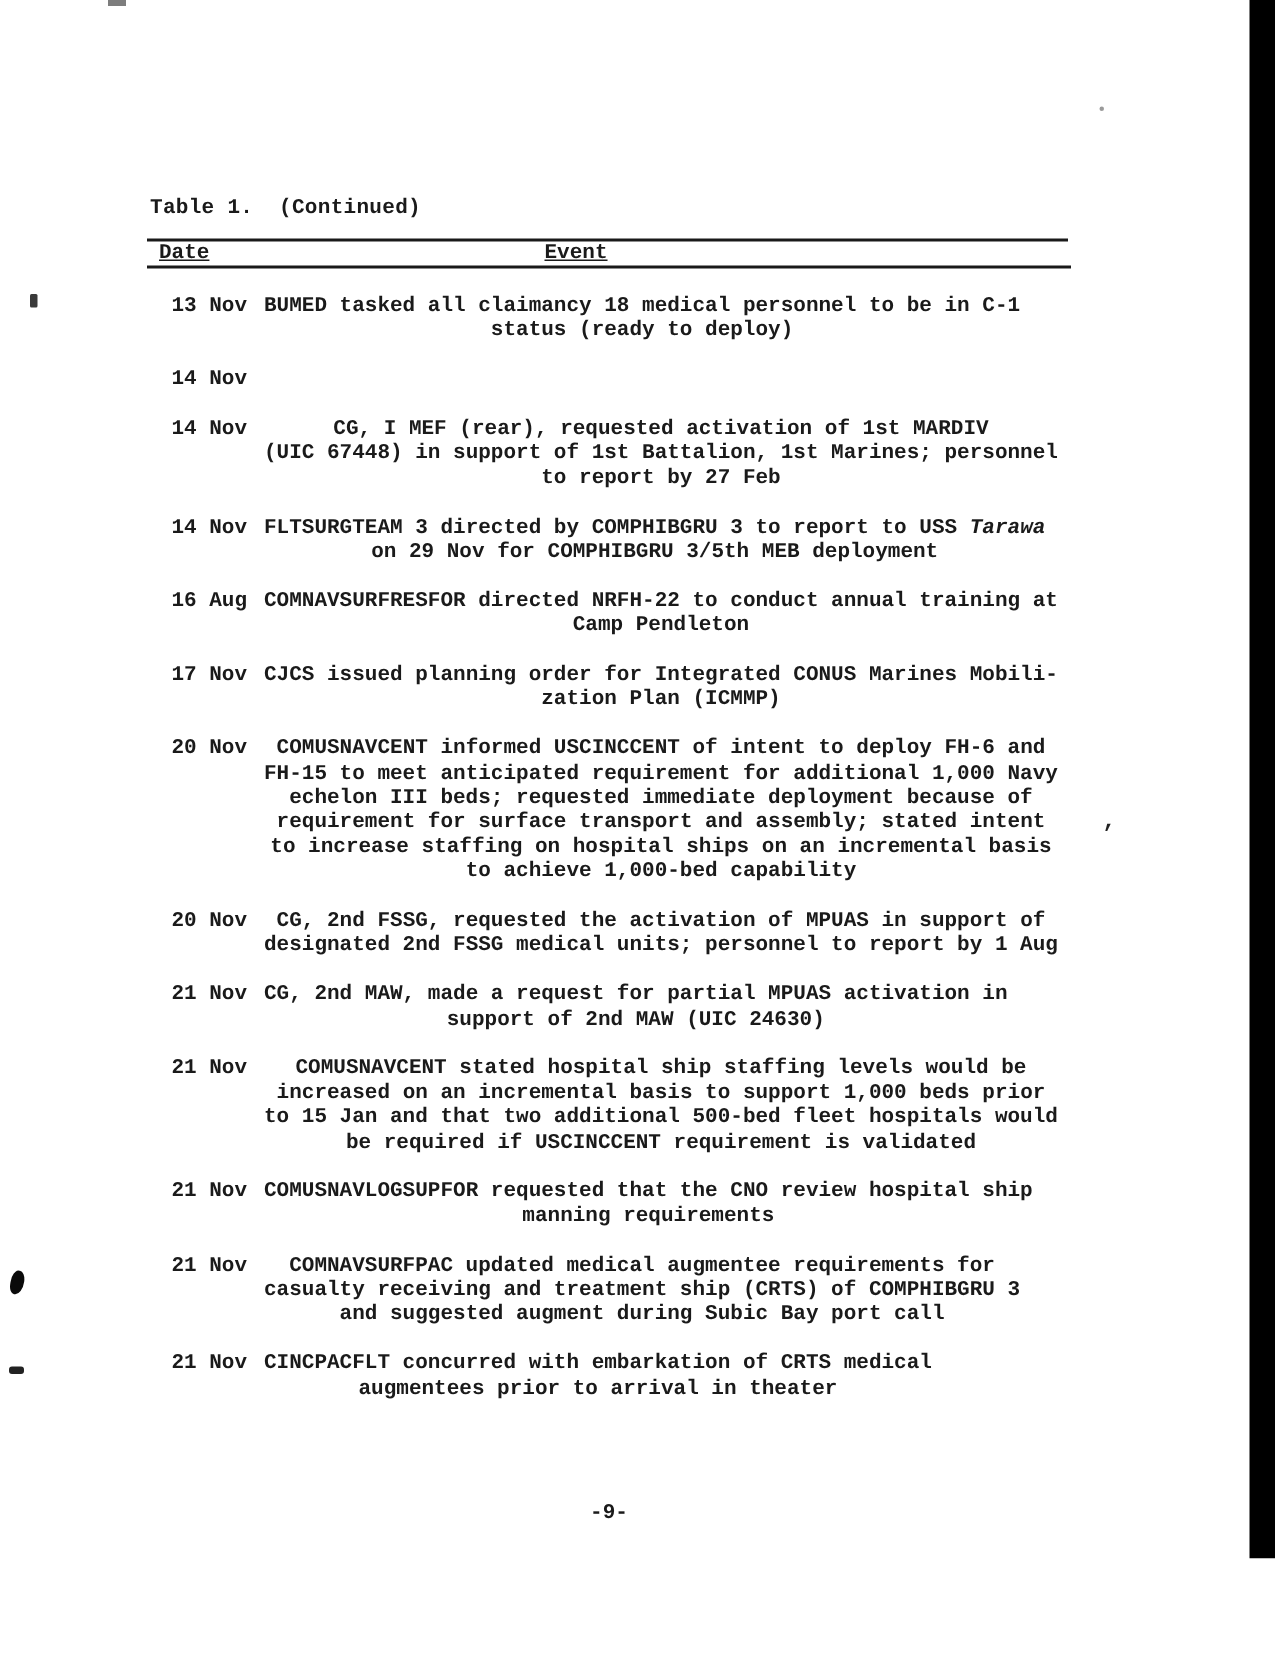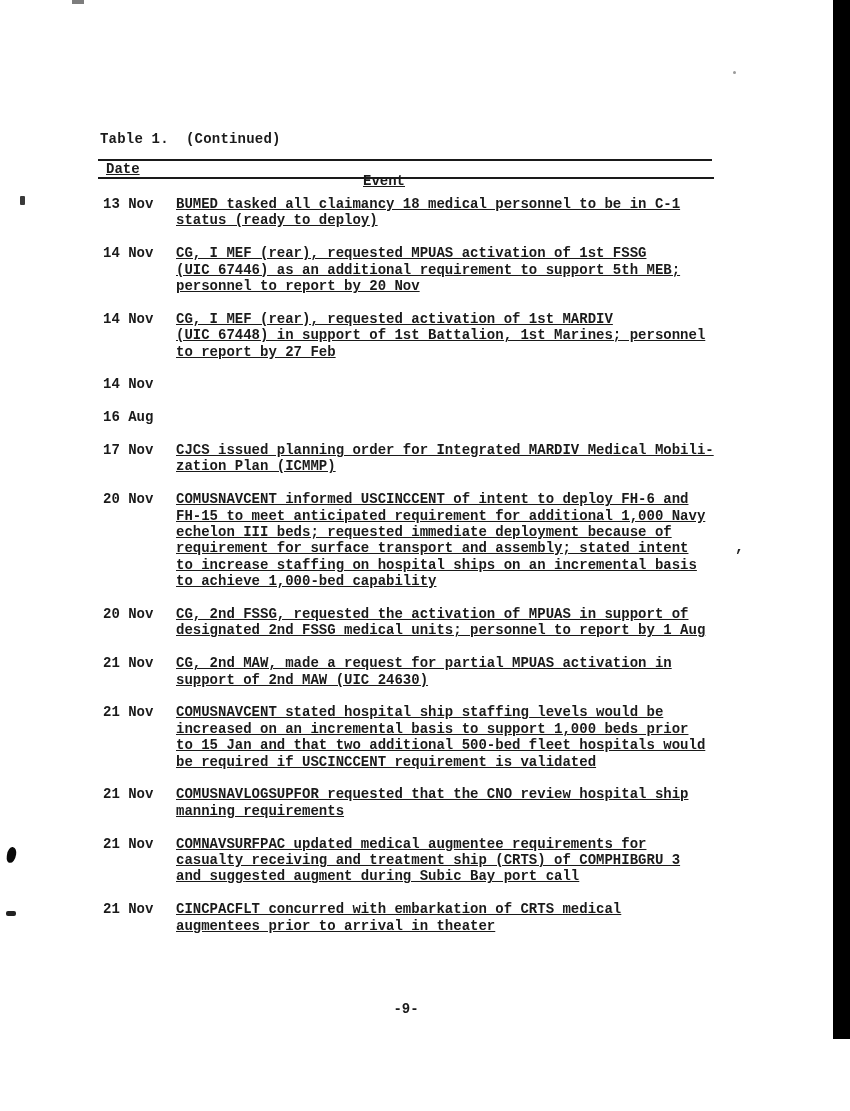--- a/index.html
+++ b/index.html
@@ -24,31 +24,31 @@
   }
   .rule {
     position: absolute;
     background: var(--ink, #111);
     height: 2px;
   }
   .rule-top    { left: 98px; top: 159px; width: 614px; }
   .rule-bottom { left: 98px; top: 177px; width: 616px; }
   .col-header { position: absolute; top: 161px; white-space: pre; text-decoration: underline; }
   .col-header-date  { left: 106px; }
-  .col-header-event { left: 363px; margin-top: 12px; }
+  .col-header-event { left: 363px; }
   .rows {
     position: absolute;
     left: 103px;
     top: 196px;
     width: 620px;
     line-height: 16.4px;
   }
-  .row { display: flex; margin-bottom: 16.4px; }
+  .row { display: flex; margin-bottom: 16.4px; text-align: center; }
   .date-cell { flex: 0 0 73px; white-space: pre; }
-  .event-cell { white-space: pre; text-decoration: underline; }
+  .event-cell { white-space: pre; }
   .event-cell em { font-style: italic; }
   .page-number {
     position: absolute;
     left: 98px;
     top: 1001px;
     width: 616px;
     text-align: center;
     white-space: pre;
   }
   
@@ -92,39 +92,40 @@
   <div class="rule rule-bottom"></div>
 
   <div class="rows" id="rows">
       <div class="row">
         <div class="date-cell">13 Nov</div>
         <div class="event-cell">BUMED tasked all claimancy 18 medical personnel to be in C-1
 status (ready to deploy)</div>
       </div>
       <div class="row">
         <div class="date-cell">14 Nov</div>
-        <div class="event-cell">CG, I MEF (rear), requested MPUAS activation of 1st FSSG
-(UIC 67446) as an additional requirement to support 5th MEB;
-personnel to report by 20 Nov</div>
       </div>
       <div class="row">
         <div class="date-cell">14 Nov</div>
         <div class="event-cell">CG, I MEF (rear), requested activation of 1st MARDIV
 (UIC 67448) in support of 1st Battalion, 1st Marines; personnel
 to report by 27 Feb</div>
       </div>
       <div class="row">
         <div class="date-cell">14 Nov</div>
+        <div class="event-cell">FLTSURGTEAM 3 directed by COMPHIBGRU 3 to report to USS <em>Tarawa</em>
+on 29 Nov for COMPHIBGRU 3/5th MEB deployment</div>
       </div>
       <div class="row">
         <div class="date-cell">16 Aug</div>
+        <div class="event-cell">COMNAVSURFRESFOR directed NRFH-22 to conduct annual training at
+Camp Pendleton</div>
       </div>
       <div class="row">
         <div class="date-cell">17 Nov</div>
-        <div class="event-cell">CJCS issued planning order for Integrated MARDIV Medical Mobili-
+        <div class="event-cell">CJCS issued planning order for Integrated CONUS Marines Mobili-
 zation Plan (ICMMP)</div>
       </div>
       <div class="row">
         <div class="date-cell">20 Nov</div>
         <div class="event-cell">COMUSNAVCENT informed USCINCCENT of intent to deploy FH-6 and
 FH-15 to meet anticipated requirement for additional 1,000 Navy
 echelon III beds; requested immediate deployment because of
 requirement for surface transport and assembly; stated intent
 to increase staffing on hospital ships on an incremental basis
 to achieve 1,000-bed capability</div>

